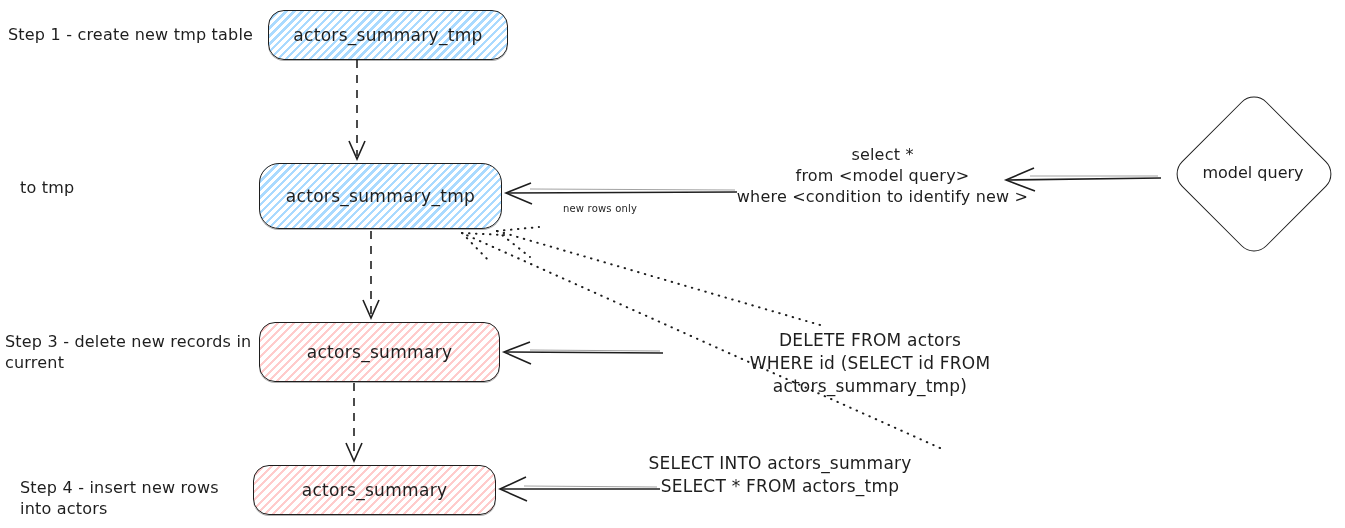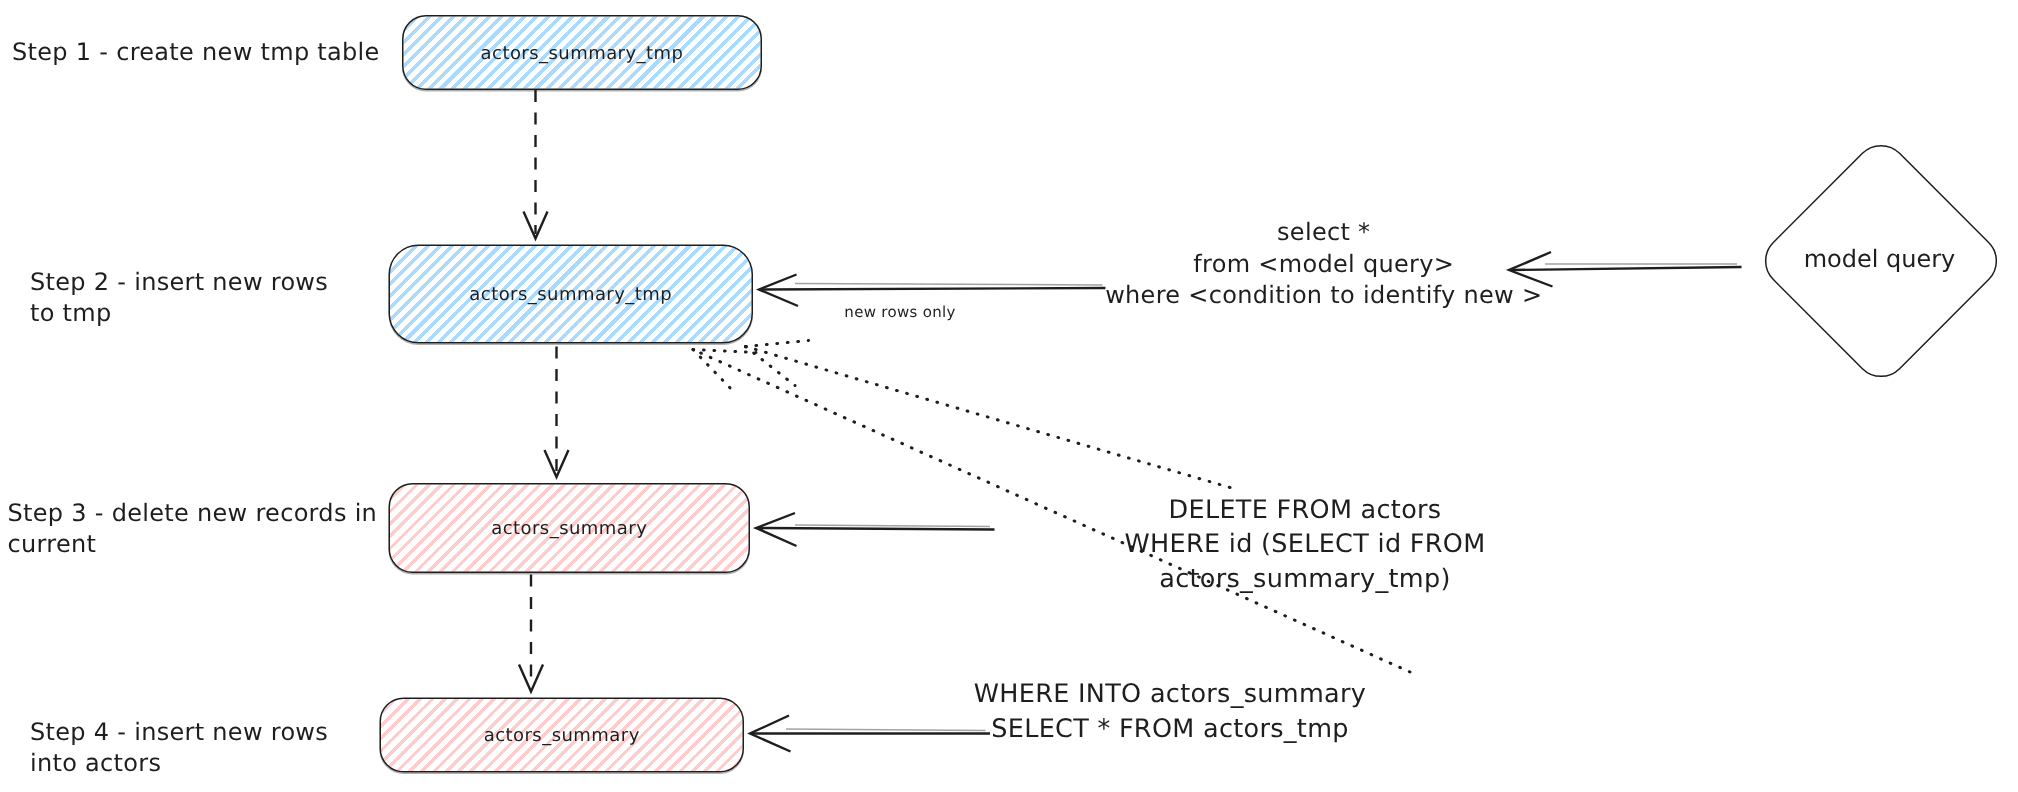--- a/index.html
+++ b/index.html
@@ -5,21 +5,21 @@
   html,body{margin:0;padding:0;background:#ffffff;}
   .canvas{
     position:relative;width:1345px;height:528px;background:#ffffff;
     font-family:"DejaVu Sans",sans-serif;color:#1e1e1e;overflow:hidden;
   }
   .overlay{position:absolute;left:0;top:0;width:1345px;height:528px;pointer-events:none;}
   .label{position:absolute;text-align:left;font-size:16px;line-height:21px;letter-spacing:.2px;}
   .label span{display:block;}
   .node{
     position:absolute;display:flex;align-items:center;justify-content:center;
-    border:1.7px solid #1e1e1e;border-radius:16px;font-size:12px;letter-spacing:.3px;
+    border:1.7px solid #1e1e1e;border-radius:16px;font-size:17px;letter-spacing:.3px;
     box-shadow:0 1px 0 rgba(30,30,30,.35);
   }
   .node.blue{
     background:repeating-linear-gradient(135deg,
       rgba(165,216,255,.95) 0px, rgba(165,216,255,.95) 2.4px,
       rgba(255,255,255,.55) 2.4px, rgba(255,255,255,.55) 5.6px);
   }
   .node.red{
     background:repeating-linear-gradient(135deg,
       rgba(255,201,201,.95) 0px, rgba(255,201,201,.95) 2.2px,
@@ -89,21 +89,20 @@
       <path d="M462 233 L490 262"></path>
       <path d="M462 233 L504 235"></path>
     </g>
   </svg>
 
   <div class="label" style="left:8px;top:24px;width:256px;">
     <span>Step 1 - create new tmp table</span>
     <span></span>
   </div>
   <div class="label" style="left:20px;top:177px;width:240px;">
-    <span>Step 2 - insert new rows</span>
     <span>to tmp</span>
   </div>
   <div class="label" style="left:5px;top:331px;width:275px;">
     <span>Step 3 - delete new records in</span>
     <span>current</span>
   </div>
   <div class="label" style="left:20px;top:477px;width:240px;">
     <span>Step 4 - insert new rows</span>
     <span>into actors</span>
   </div>
@@ -131,17 +130,17 @@
   </div>
 
   <div class="annot" style="left:544px;top:198px;width:112px;font-size:10px;">new rows only</div>
 
   <div class="annot sql" style="left:650px;top:329px;width:440px;">
     <span>DELETE FROM actors</span>
     <span>WHERE id (SELECT id FROM actors_summary_tmp)</span>
   </div>
 
   <div class="annot sql" style="left:645px;top:452px;width:270px;">
-    <span>WHERE INTO actors_summary</span>
+    <span>SELECT INTO actors_summary</span>
     <span>SELECT * FROM actors_tmp</span>
   </div>
 
 </div>
 
 </body></html>

